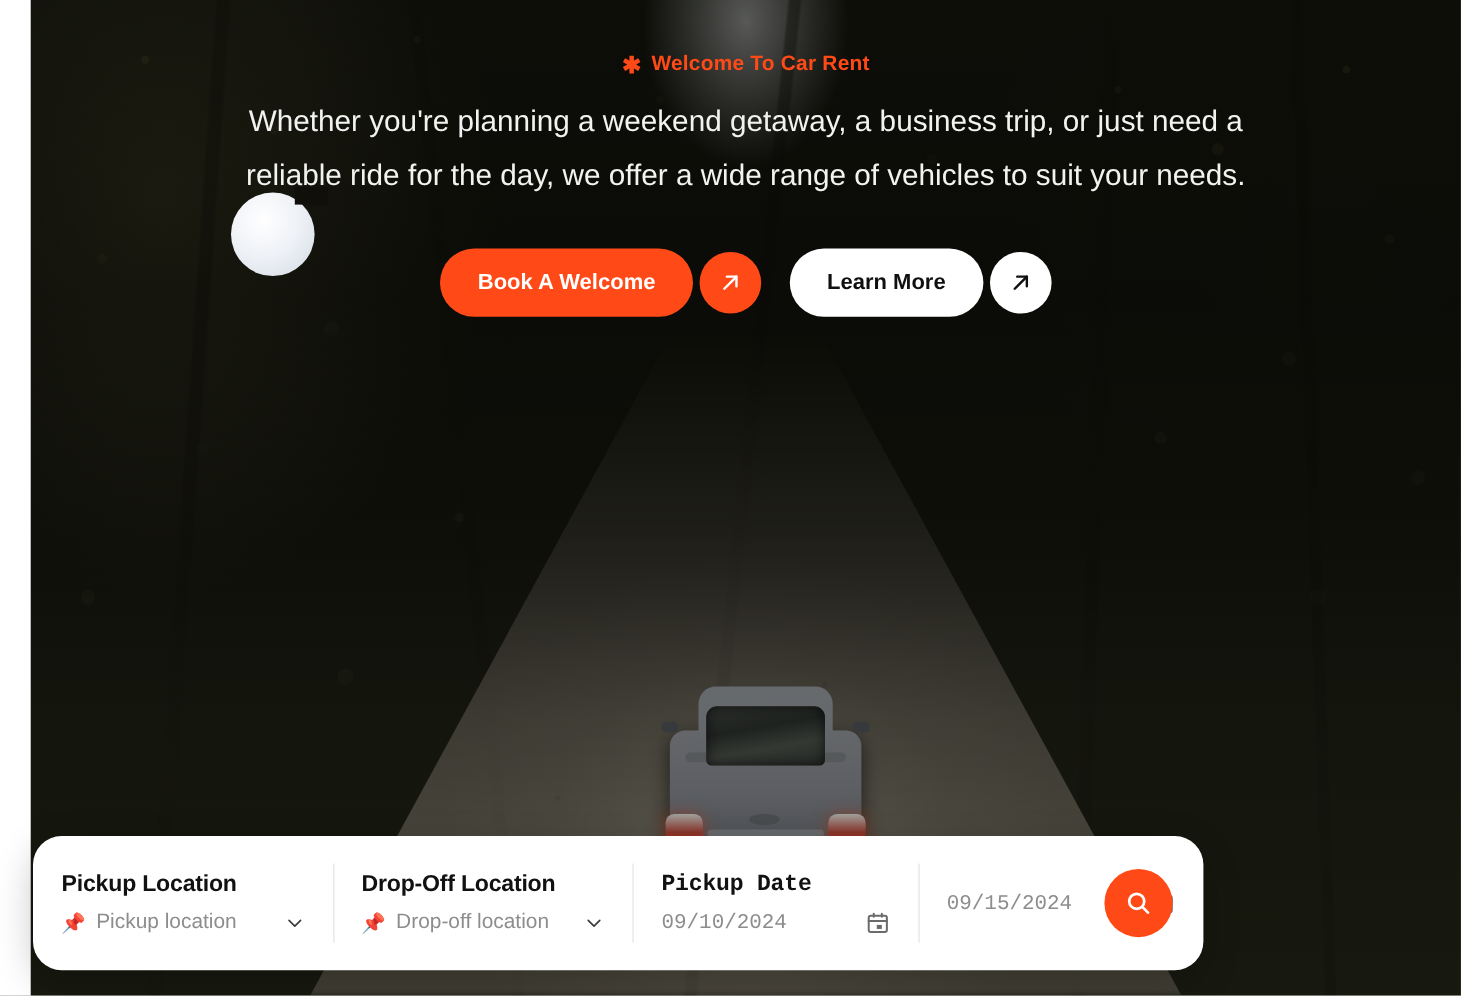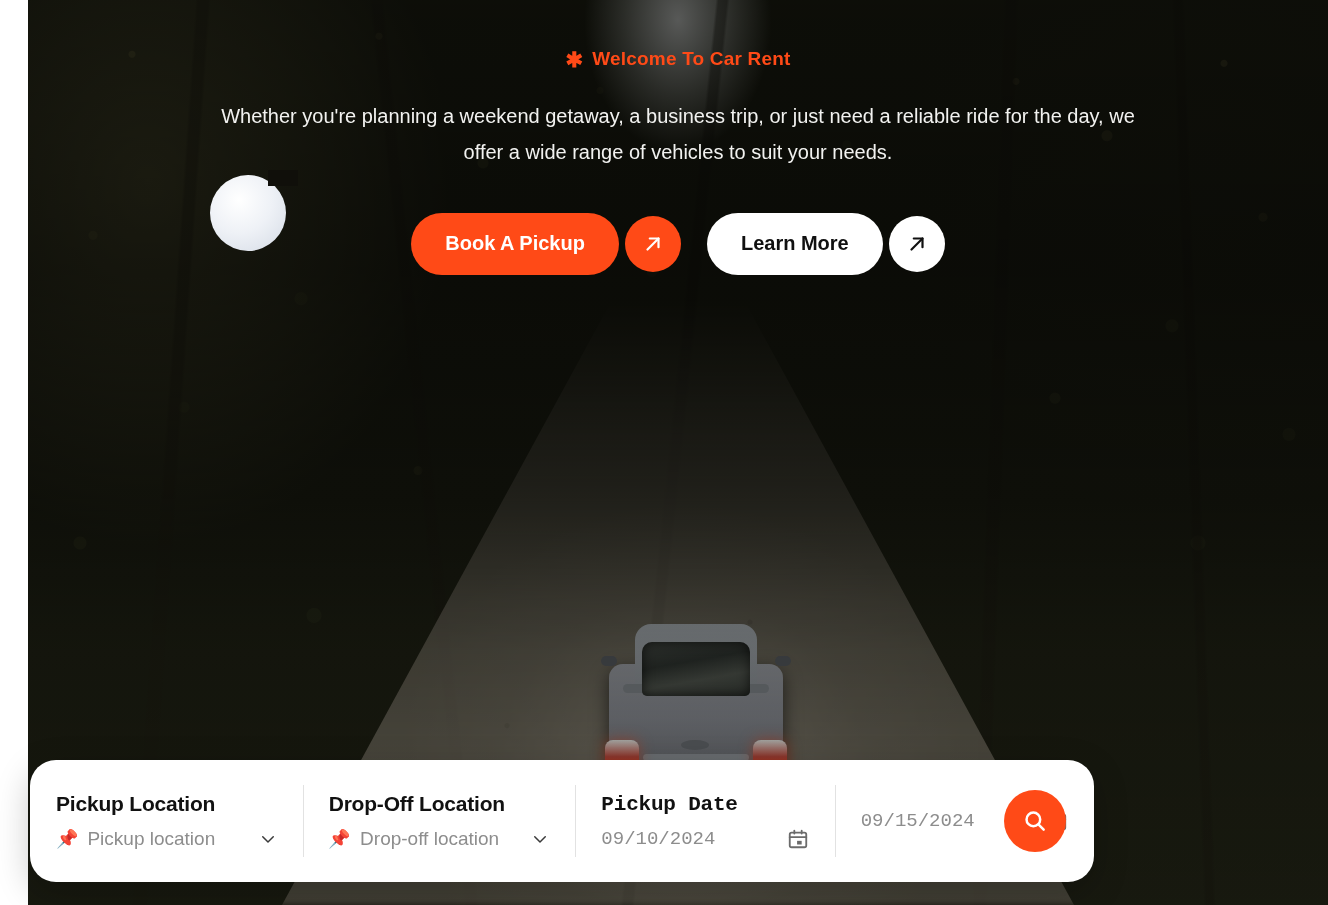--- a/index.html
+++ b/index.html
@@ -242,22 +242,22 @@
     margin-top: 14px;
     font-size: 94px;
     line-height: 1.12;
     font-weight: 700;
     color: #ffffff;
     letter-spacing: -2.2px;
     padding: 0 60px;
   }
 
   .subhead {
-    margin-top: 28px;
-    font-size: 20px;
+    margin-top: 16px;
+    font-size: 27px;
     line-height: 1.82;
     color: #f2f2f0;
     font-weight: 400;
     padding: 0 180px;
   }
 
   
   .blob {
     position: absolute;
     left: 210px;
@@ -431,21 +431,21 @@
       <span class="spark">✱</span>
       <span>Welcome To Car Rent</span>
     </div>
 
 
     <p class="subhead">Whether you're planning a weekend getaway, a business trip, or just need a reliable ride for the day, we offer a wide range of vehicles to suit your needs.</p>
 
     <div class="cta-row">
 
       <div class="cta primary">
-        <button class="cta-pill">Book A Pickup</button>
+        <button class="cta-pill">Book A Welcome</button>
         <button class="cta-circle">
           <svg class="arrow-ne" viewBox="0 0 24 24" fill="none" stroke="#ffffff" stroke-width="2.4" stroke-linecap="round" stroke-linejoin="round">
             <line x1="6" y1="18" x2="18" y2="6"></line>
             <polyline points="8.5,6 18,6 18,15.5"></polyline>
           </svg>
         </button>
       </div>
 
       <div class="cta secondary">
         <button class="cta-pill">Learn More</button>

